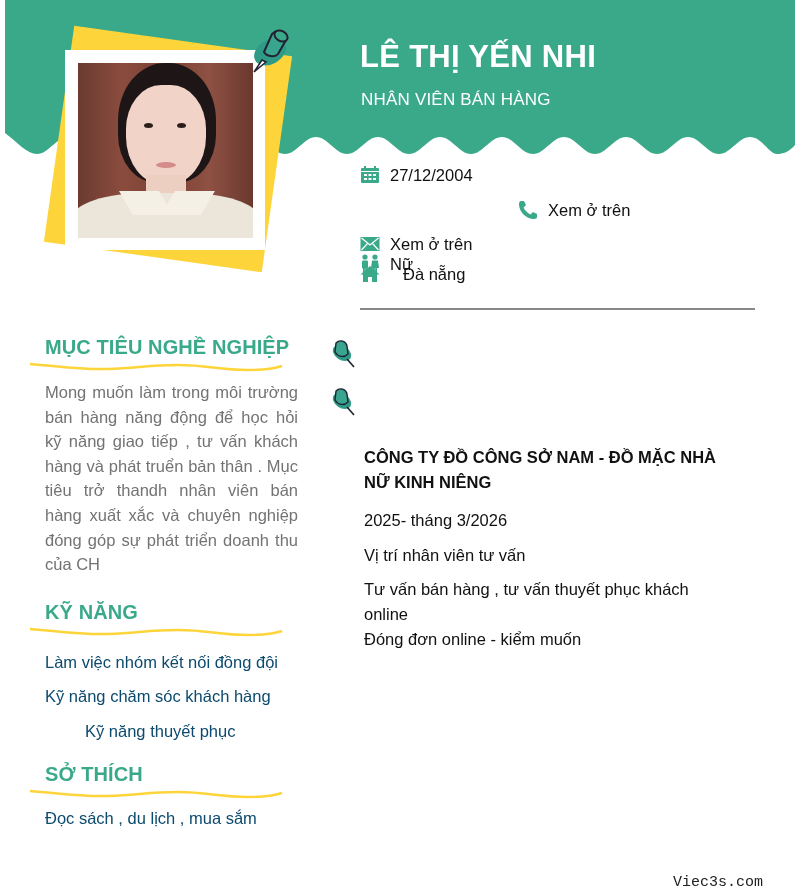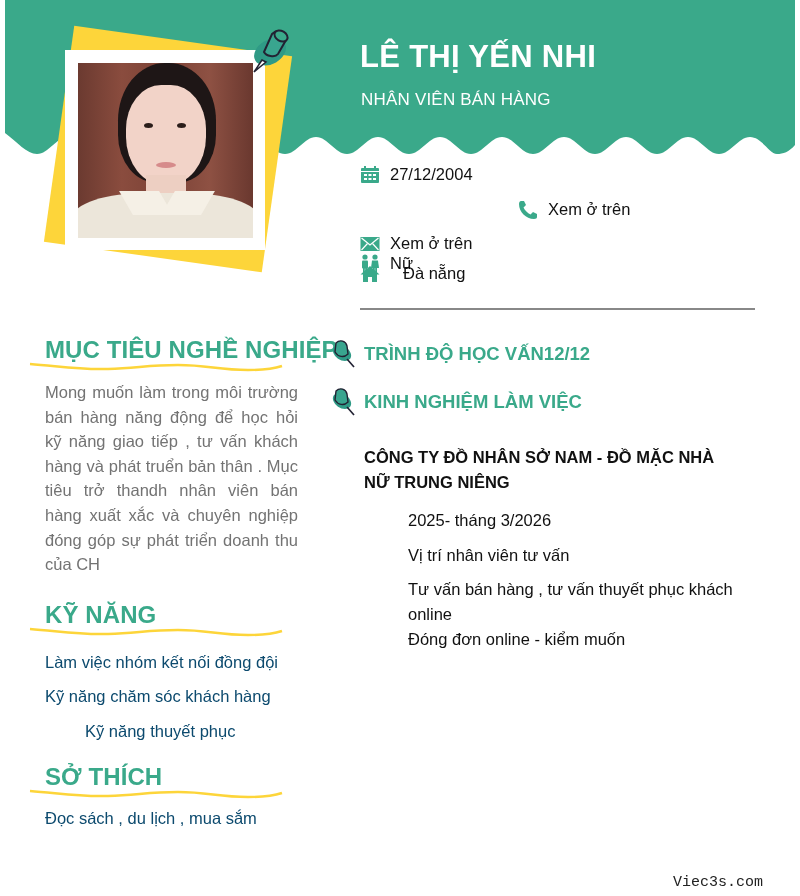--- a/index.html
+++ b/index.html
@@ -24,37 +24,37 @@
     .photo .shirt { position: absolute; left: -5px; top: 130px; width: 185px; height: 60px; background: #ece6da; border-radius: 40% 40% 0 0; }
     .photo .collar-l { position: absolute; left: 48px; top: 128px; width: 40px; height: 24px; background: #f5f0e6; transform: skewX(30deg); }
     .photo .collar-r { position: absolute; left: 90px; top: 128px; width: 40px; height: 24px; background: #f5f0e6; transform: skewX(-30deg); }
     .pin-big { position: absolute; left: 248px; top: 24px; width: 44px; height: 50px; z-index: 4; }
 
     
     .name { position: absolute; left: 360px; top: 39px; font-size: 31px; font-weight: bold; color: #ffffff; z-index: 5; letter-spacing: 0.3px; }
     .job-title { position: absolute; left: 361px; top: 90px; font-size: 17px; color: #ffffff; z-index: 5; letter-spacing: 0.2px; }
 
     
-    .info-row { position: absolute; display: flex; font-size: 16.5px; color: #111; }
+    .info-row { position: absolute; display: flex; align-items: center; font-size: 16.5px; color: #111; }
     .info-row .ic { width: 20px; height: 20px; margin-right: 10px; display: flex; align-items: center; justify-content: center; }
     .info-row .ic svg { display: block; }
     .divider { position: absolute; left: 360px; top: 308px; width: 395px; height: 2px; background: #888888; }
 
     
-    .sec-title { position: absolute; left: 45px; font-size: 24px; font-weight: bold; color: #3aa98a; letter-spacing: 0.1px; text-align: center; }
+    .sec-title { position: absolute; left: 45px; font-size: 20px; font-weight: bold; color: #3aa98a; letter-spacing: 0.1px; text-align: center; }
     .wave-line { position: absolute; left: 28px; width: 256px; height: 12px; }
     .objective { position: absolute; left: 45px; top: 380px; width: 253px; font-size: 16.5px; line-height: 24.6px; text-align: justify; color: #737373; }
     .left-item { position: absolute; left: 45px; font-size: 16.5px; color: #0c4a6e; }
 
     
     .r-sec { position: absolute; left: 330px; display: flex; align-items: center; }
     .r-sec .pin { width: 26px; height: 30px; margin-right: 8px; }
     .r-sec .label { font-size: 18.5px; font-weight: bold; color: #3aa98a; }
     .company { position: absolute; left: 364px; top: 445px; width: 380px; font-size: 16.5px; font-weight: bold; line-height: 25px; color: #111; }
-    .r-text { position: absolute; left: 364px; font-size: 16.5px; color: #111; line-height: 25px; width: 380px; margin-left: 44px; }
+    .r-text { position: absolute; left: 364px; font-size: 16.5px; color: #111; line-height: 25px; width: 380px; }
 
     .watermark { position: absolute; left: 673px; top: 874px; font-family: "Liberation Mono", "DejaVu Sans Mono", monospace; font-size: 15px; color: #222; }
   </style>
 </head>
 <body>
 
 <div class="header-bg">
   <svg width="790" height="160" viewBox="0 0 790 160" xmlns="http://www.w3.org/2000/svg">
     <path fill="#3aa98a" d="M0,0 H790 V145
       C784,152 778,154 772,154
@@ -188,33 +188,31 @@
 <div class="left-item" style="top:809px;">Đọc sách , du lịch , mua sắm</div>
 
 <div class="r-sec" style="top:339px;">
   <span class="pin">
     <svg width="26" height="30" viewBox="0 0 26 30">
         <ellipse cx="12" cy="14" rx="10" ry="7" fill="#2f9a86" transform="rotate(35 12 14)"></ellipse>
         <path d="M6,4 C10,0 16,2 17,7 L18,15 C14,19 8,18 5,13 Z" fill="#39a58f" stroke="#223" stroke-width="1.4"></path>
         <path d="M17,20 L24,28" stroke="#223" stroke-width="1.6"></path>
       </svg>
   </span>
-  <span class="label">TRÌNH ĐỘ HỌC VẤN12/12</span>
 </div>
 
 <div class="r-sec" style="top:387px;">
   <span class="pin">
     <svg width="26" height="30" viewBox="0 0 26 30">
         <ellipse cx="12" cy="14" rx="10" ry="7" fill="#2f9a86" transform="rotate(35 12 14)"></ellipse>
         <path d="M6,4 C10,0 16,2 17,7 L18,15 C14,19 8,18 5,13 Z" fill="#39a58f" stroke="#223" stroke-width="1.4"></path>
         <path d="M17,20 L24,28" stroke="#223" stroke-width="1.6"></path>
       </svg>
   </span>
-  <span class="label">KINH NGHIỆM LÀM VIỆC</span>
-</div>
-
-<div class="company">CÔNG TY ĐỒ NHÂN SỞ NAM - ĐỒ MẶC NHÀ NỮ TRUNG NIÊNG</div>
+</div>
+
+<div class="company">CÔNG TY ĐỒ CÔNG SỞ NAM - ĐỒ MẶC NHÀ NỮ KINH NIÊNG</div>
 <div class="r-text" style="top:508px;">2025- tháng 3/2026</div>
 <div class="r-text" style="top:543px;">Vị trí nhân viên tư vấn</div>
 <div class="r-text" style="top:577px; width:350px;">Tư vấn bán hàng , tư vấn thuyết phục khách online</div>
 <div class="r-text" style="top:627px;">Đóng đơn online - kiểm muốn</div>
 
 <div class="watermark">Viec3s.com</div>
 
 </body></html>

